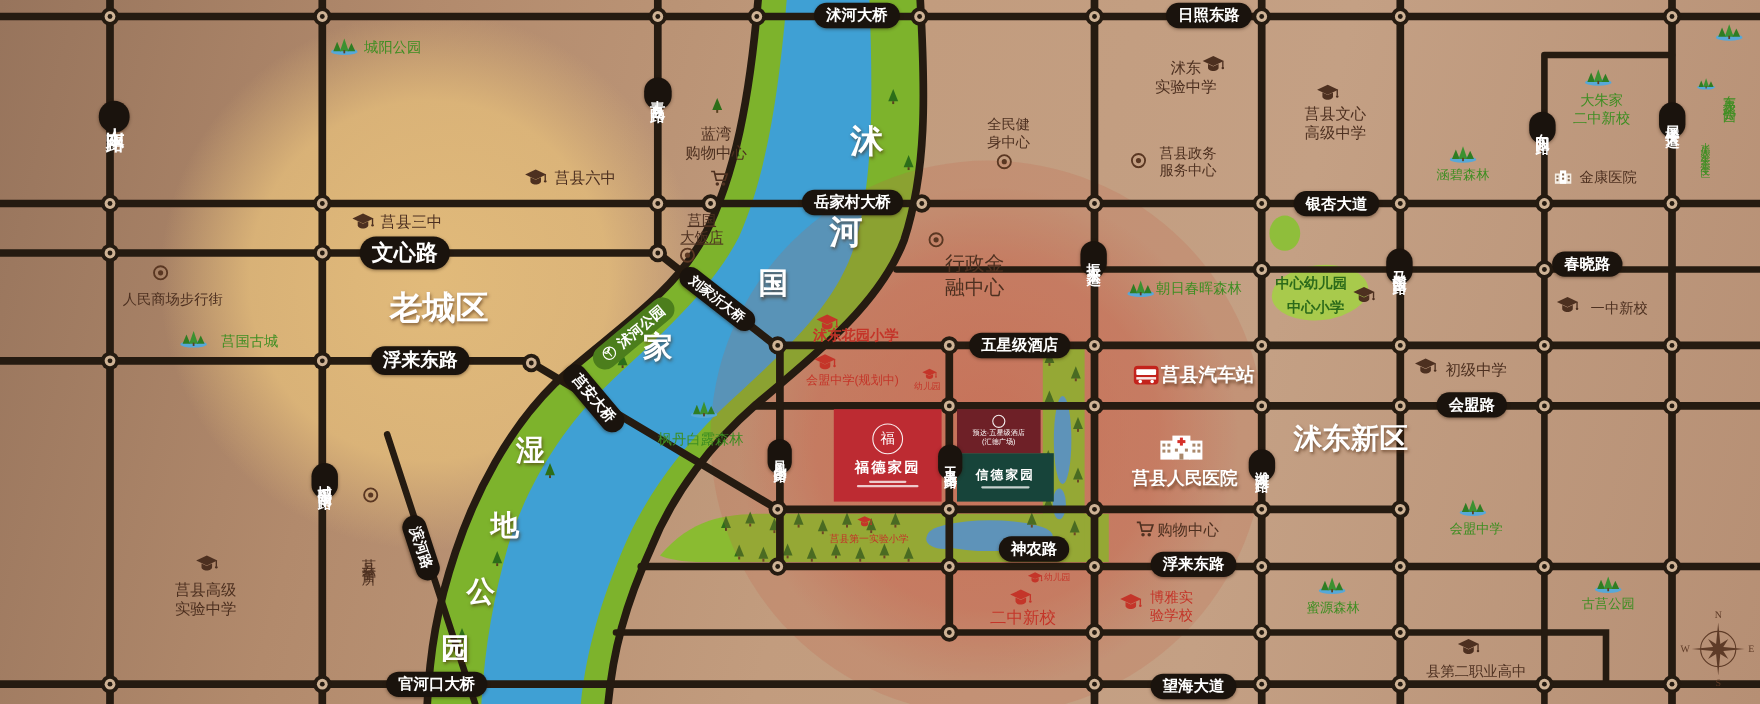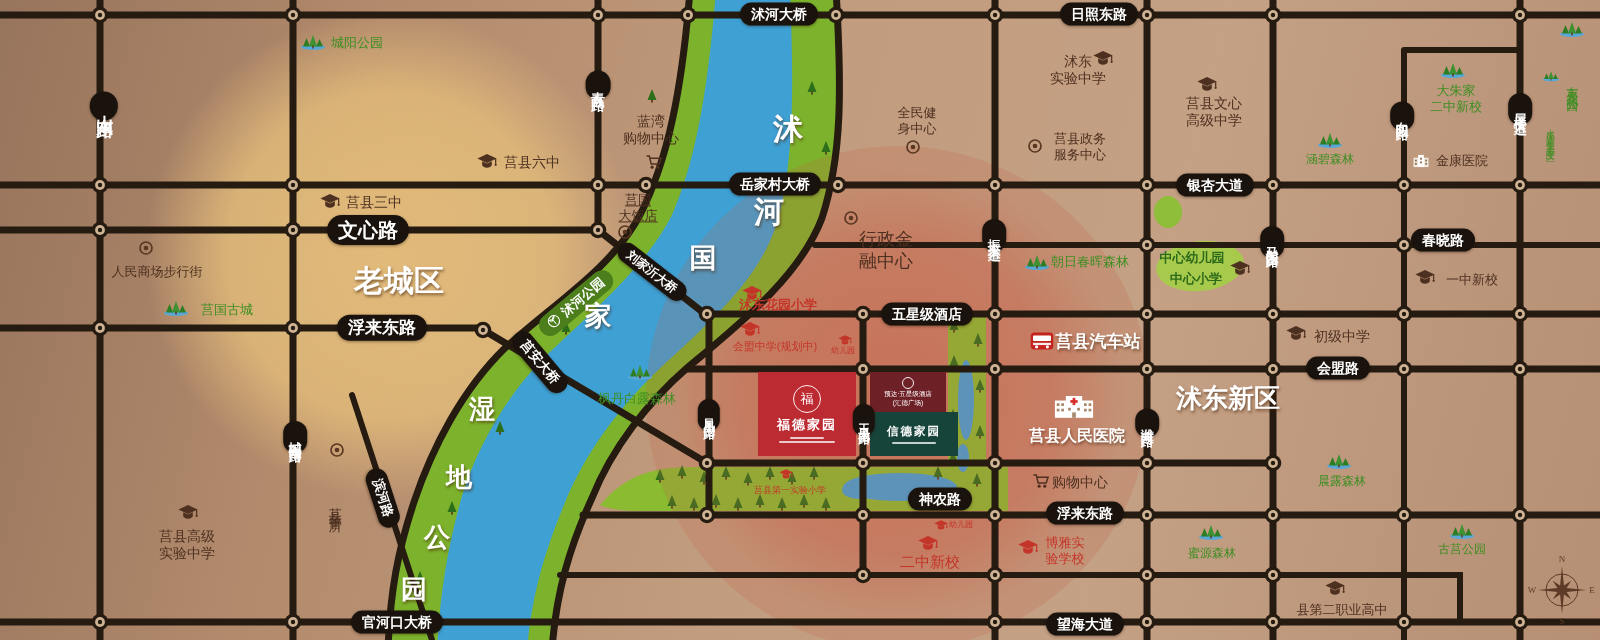--- a/index.html
+++ b/index.html
@@ -678,21 +678,21 @@
       <div class="lbl icon" style="left: 1339px; top: 461px; transform: translate(-50%, -50%);">
         <svg width="28" height="17" viewBox="0 0 28 17">
           <ellipse cx="14" cy="13.5" rx="12" ry="3" fill="#57a8d8"></ellipse>
           <path d="M4,13 L7.5,4.5 L11,13 Z" fill="#2f7d22"></path>
           <path d="M10,13 L14,1.5 L18,13 Z" fill="#3c9130"></path>
           <path d="M17,13 L20.5,5.5 L24,13 Z" fill="#2f7d22"></path>
           <rect x="13.2" y="12" width="1.6" height="3" fill="#5c4023"></rect>
         </svg>
       </div>
       <div class="lbl c-green" style="left: 1342px; top: 481px; font-size: 12px; transform: translate(-50%, -50%);">
-        <div>晨露森林</div>
+        <div>会盟中学</div>
       </div>
       <div class="lbl icon" style="left: 1211px; top: 532px; transform: translate(-50%, -50%);">
         <svg width="28" height="17" viewBox="0 0 28 17">
           <ellipse cx="14" cy="13.5" rx="12" ry="3" fill="#57a8d8"></ellipse>
           <path d="M4,13 L7.5,4.5 L11,13 Z" fill="#2f7d22"></path>
           <path d="M10,13 L14,1.5 L18,13 Z" fill="#3c9130"></path>
           <path d="M17,13 L20.5,5.5 L24,13 Z" fill="#2f7d22"></path>
           <rect x="13.2" y="12" width="1.6" height="3" fill="#5c4023"></rect>
         </svg>
       </div>

